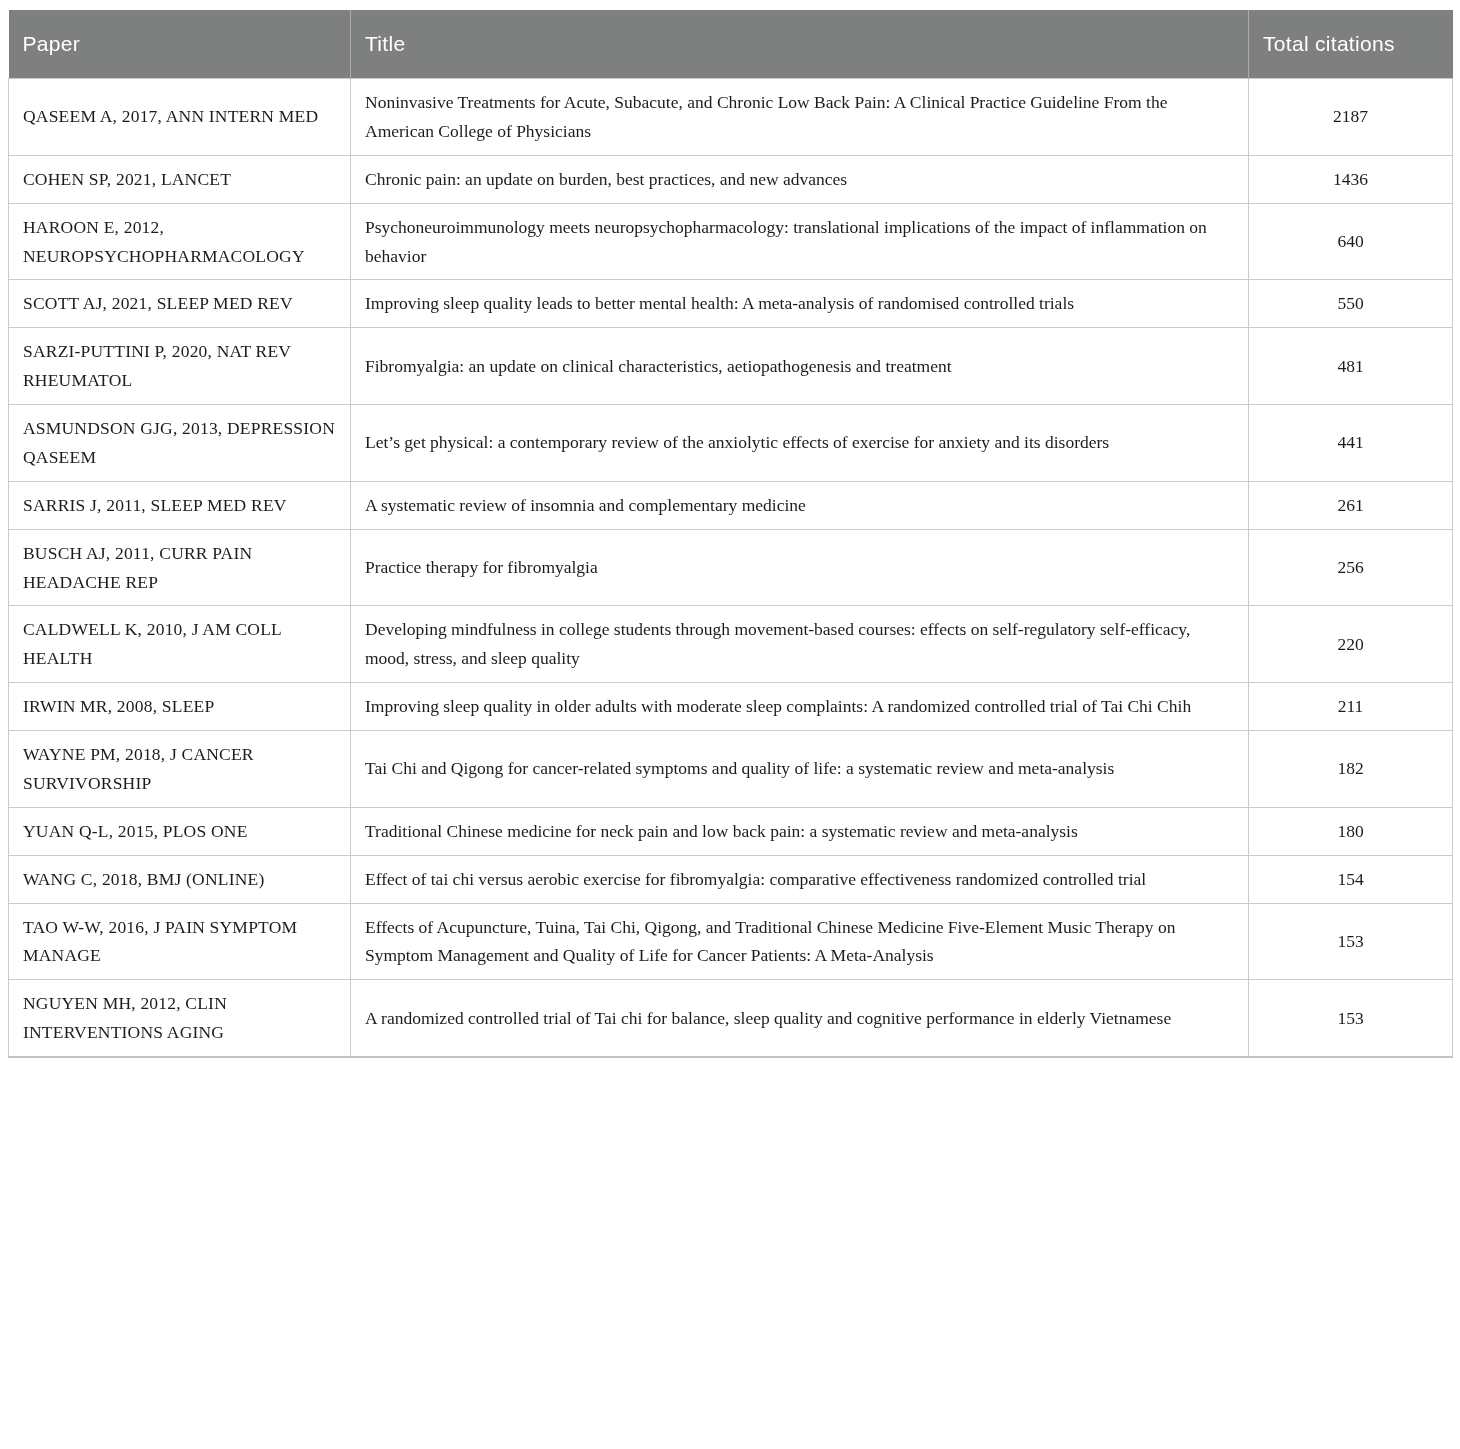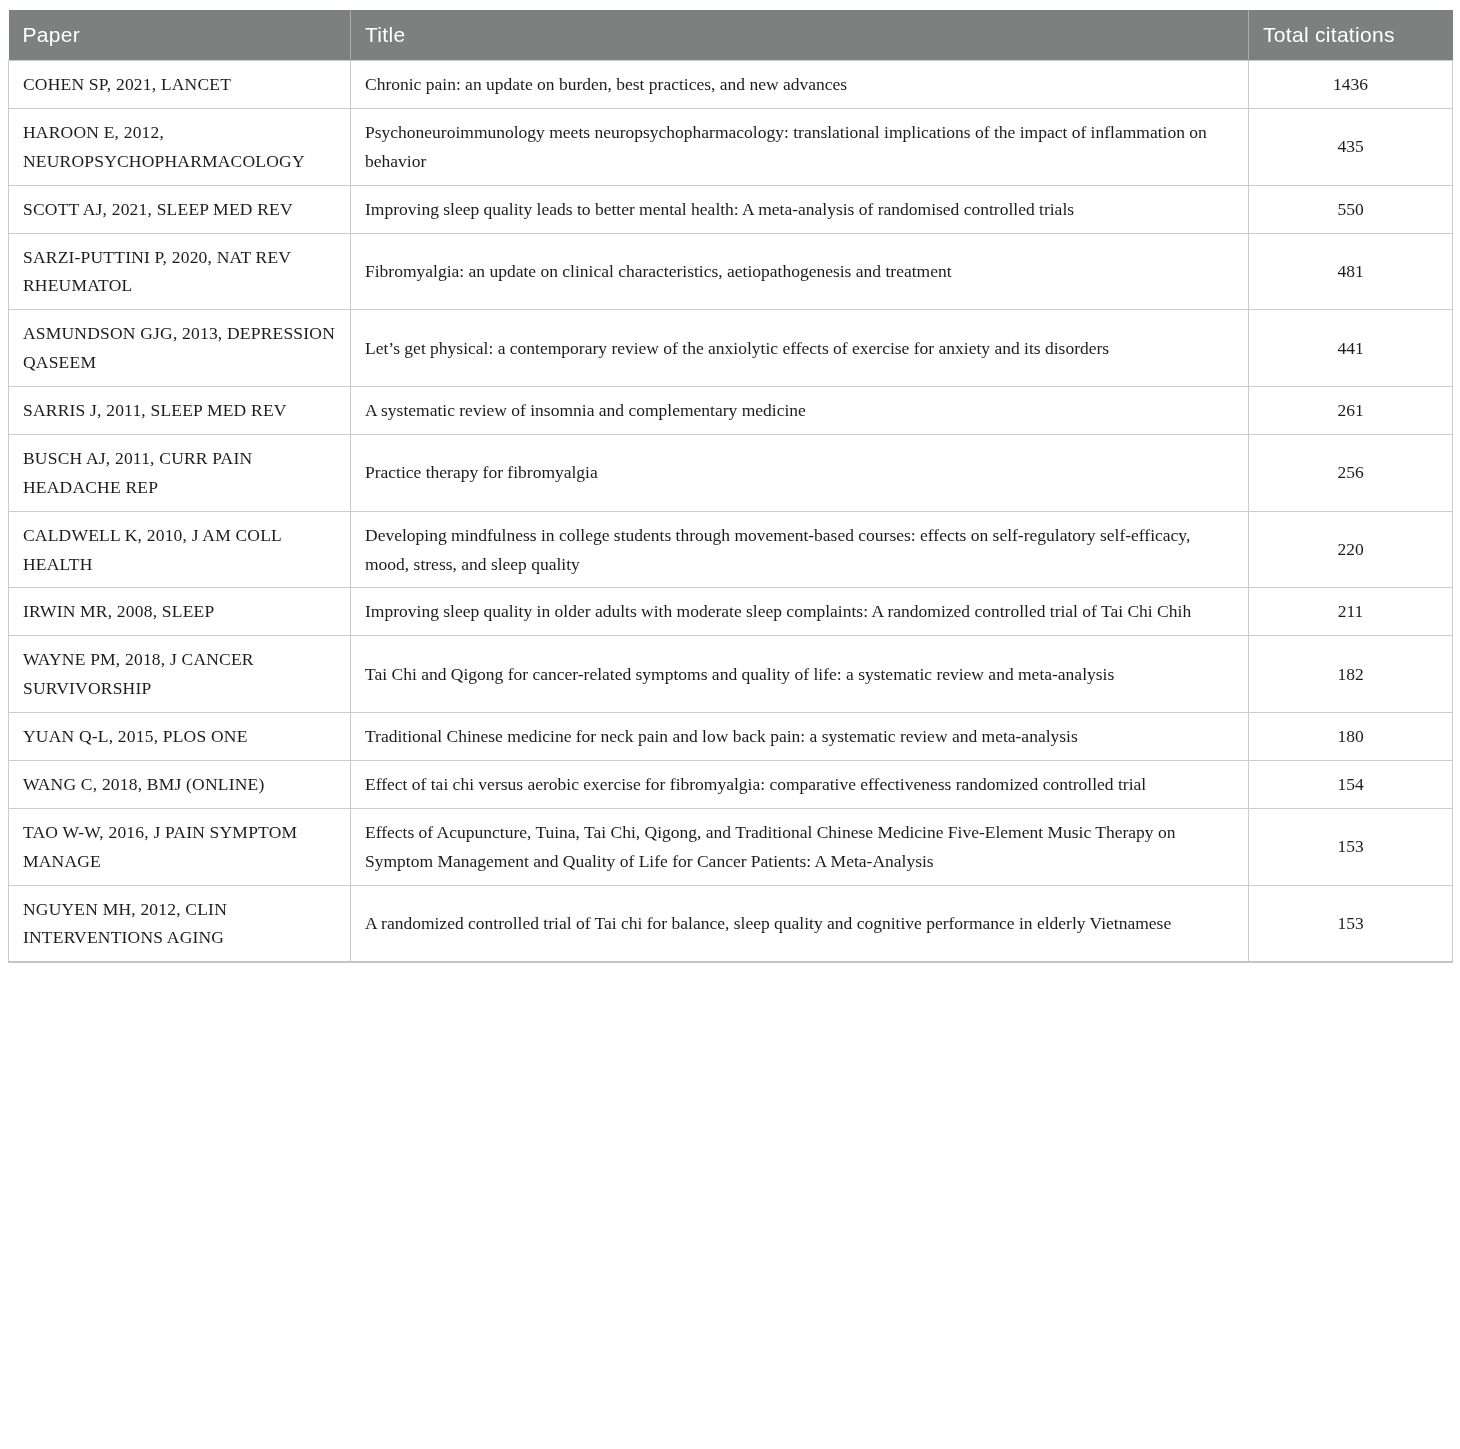--- a/index.html
+++ b/index.html
@@ -19,21 +19,21 @@
   }
   thead th {
     background: #7e7f7f;
     color: #ffffff;
     font-family: "Liberation Sans", sans-serif;
     font-size: 21px;
     font-weight: 400;
     letter-spacing: 0.3px;
     text-align: left;
     vertical-align: middle;
-    padding: 13px 14px;
+    padding: 22px 14px;
     border: none;
   }
   thead th.has-divider {
     border-right: 1px solid rgba(255,255,255,0.35);
   }
   tbody td {
     background: #ffffff;
     border: 1px solid #cccccc;
     padding: 9px 14px;
     font-size: 17.5px;
@@ -64,31 +64,36 @@
     </colgroup>
     <thead>
       <tr>
         <th class="has-divider">Paper</th>
         <th class="has-divider">Title</th>
         <th>Total citations</th>
       </tr>
     </thead>
     <tbody>
 
+  <tr>
+    <td class="col-paper">QASEEM A, 2017, ANN INTERN MED</td>
+    <td class="col-title">Noninvasive Treatments for Acute, Subacute, and Chronic Low Back Pain: A Clinical Practice Guideline From the American College of Physicians</td>
+    <td class="col-citations">2187</td>
+  </tr>
 
   <tr>
     <td class="col-paper">COHEN SP, 2021, LANCET</td>
     <td class="col-title">Chronic pain: an update on burden, best practices, and new advances</td>
     <td class="col-citations">1436</td>
   </tr>
 
   <tr>
     <td class="col-paper">HAROON E, 2012, NEUROPSYCHOPHARMACOLOGY</td>
     <td class="col-title">Psychoneuroimmunology meets neuropsychopharmacology: translational implications of the impact of inflammation on behavior</td>
-    <td class="col-citations">435</td>
+    <td class="col-citations">640</td>
   </tr>
 
   <tr>
     <td class="col-paper">SCOTT AJ, 2021, SLEEP MED REV</td>
     <td class="col-title">Improving sleep quality leads to better mental health: A meta-analysis of randomised controlled trials</td>
     <td class="col-citations">550</td>
   </tr>
 
   <tr>
     <td class="col-paper">SARZI-PUTTINI P, 2020, NAT REV RHEUMATOL</td>

